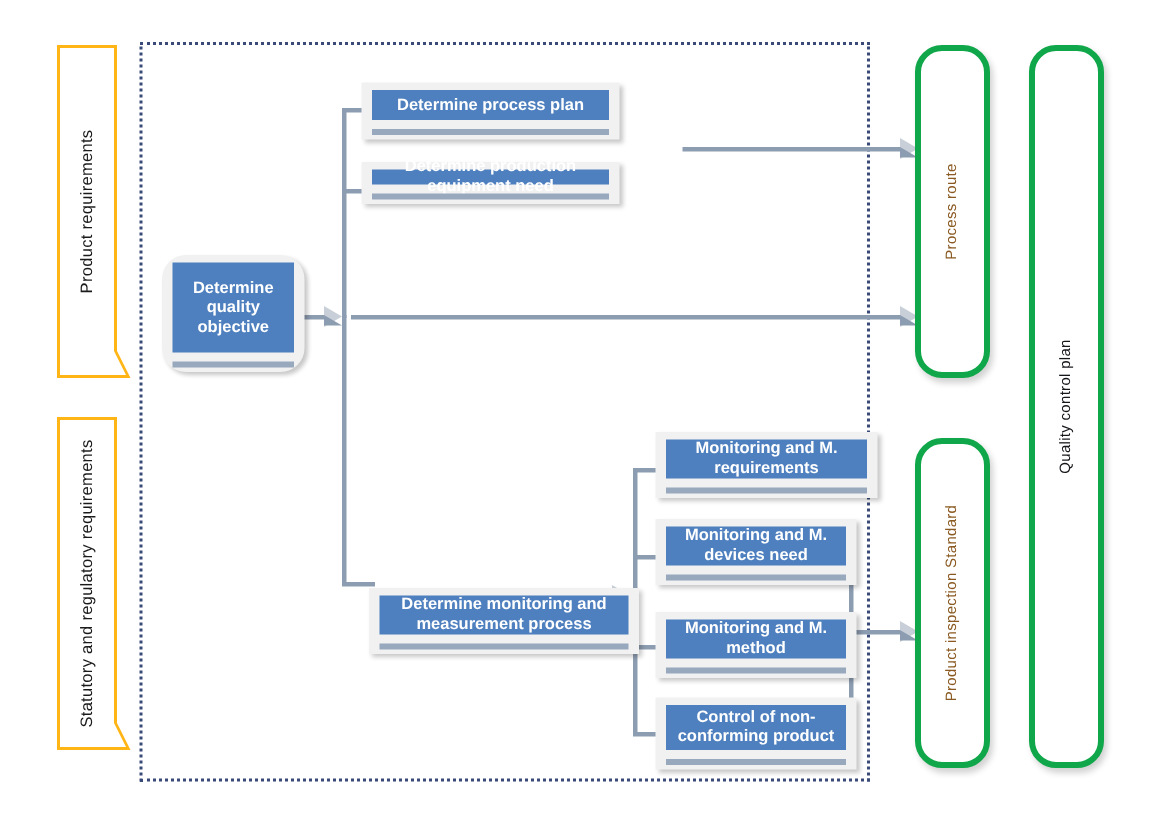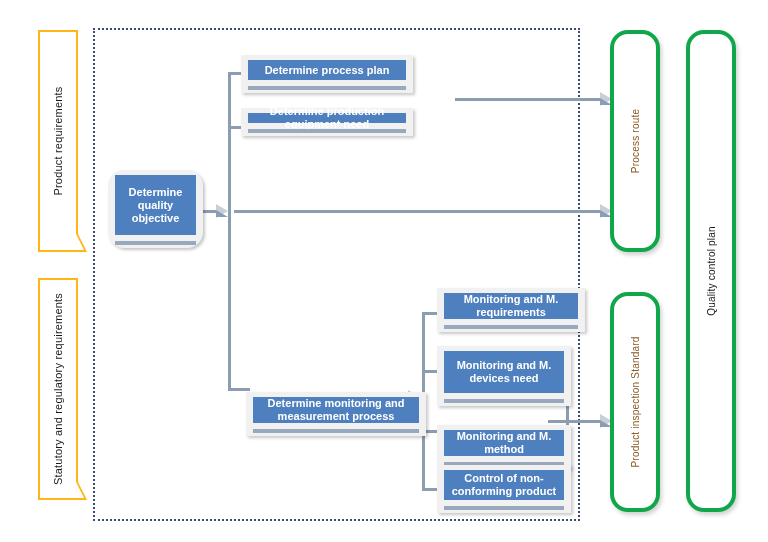--- a/index.html
+++ b/index.html
@@ -200,26 +200,26 @@
   <div class="pbox" style="left:246px;top:392px;width:180px;height:44px;">
     <div class="inner">Determine monitoring and measurement process</div>
     <div class="shelf"></div>
   </div>
 
   <div class="pbox" style="left:437px;top:288px;width:148px;height:44px;">
     <div class="inner">Monitoring and M. requirements</div>
     <div class="shelf"></div>
   </div>
 
-  <div class="pbox" style="left:437px;top:346px;width:134px;height:60px;">
+  <div class="pbox" style="left:437px;top:346px;width:134px;height:44px;">
     <div class="inner">Monitoring and M. devices need</div>
     <div class="shelf"></div>
   </div>
 
-  <div class="pbox" style="left:437px;top:425px;width:134px;height:44px;">
+  <div class="pbox" style="left:437px;top:408px;width:134px;height:44px;">
     <div class="inner">Monitoring and M. method</div>
     <div class="shelf"></div>
   </div>
 
   <div class="pbox" style="left:437px;top:465px;width:134px;height:48px;">
     <div class="inner">Control of non-conforming product</div>
     <div class="shelf"></div>
   </div>
 
   <div class="gbox" style="left:610px;top:30px;width:50px;height:222px;">

